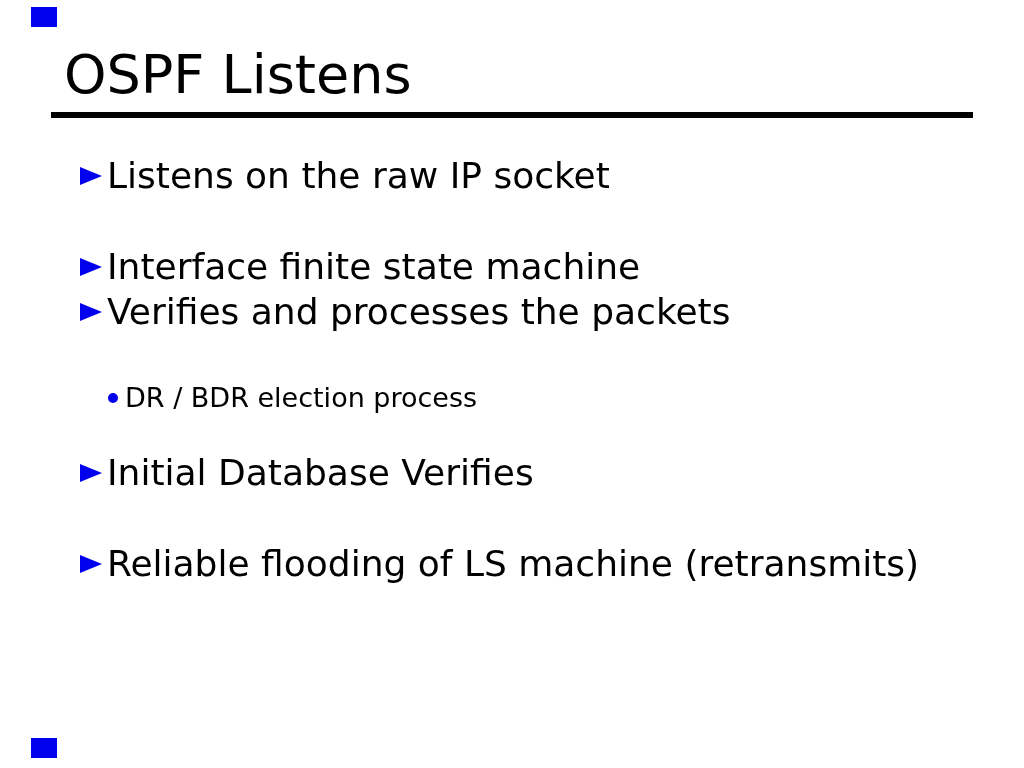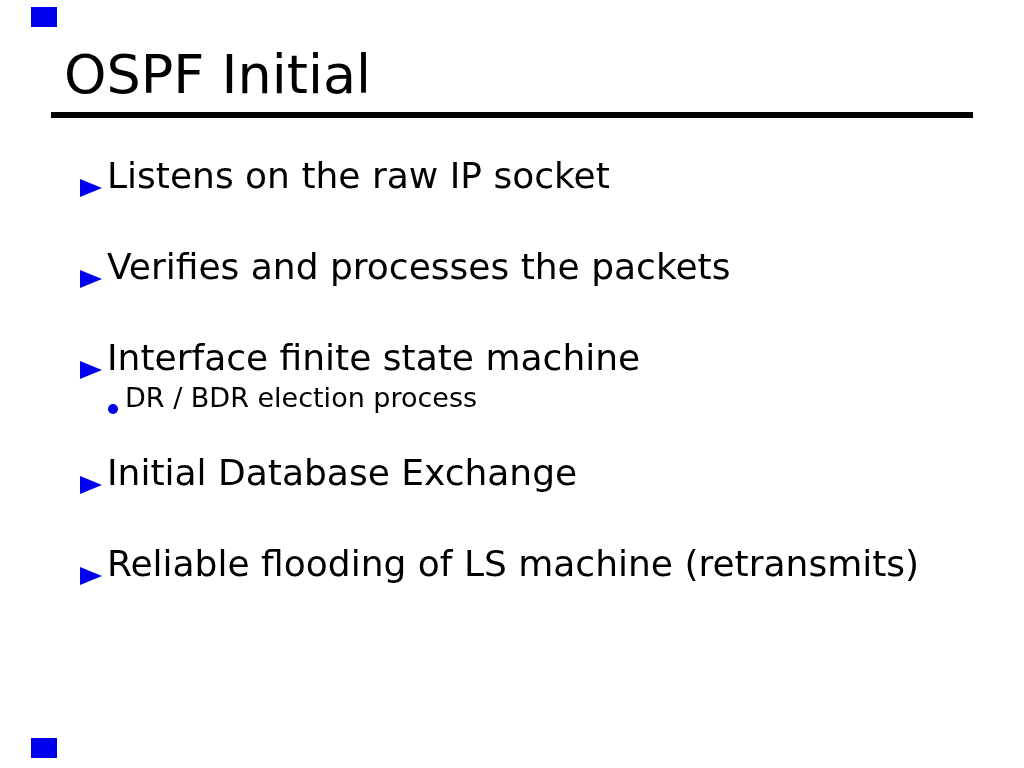--- a/index.html
+++ b/index.html
@@ -54,21 +54,21 @@
     background: var(--rule);
   }
   .content {
     position: absolute;
     left: 80px;
     top: 155px;
     right: 0;
   }
   .row {
     display: flex;
-    align-items: flex-end;
+    align-items: center;
     height: 42px;
     margin-bottom: 49px;
     white-space: nowrap;
   }
   .row.has-sub { margin-bottom: 3px; }
   .row.level2 {
     height: 32px;
     margin-bottom: 38px;
     margin-left: 28px;
   }
@@ -98,44 +98,44 @@
     font-size: 27px;
     line-height: 32px;
   }
 </style>
 </head>
 <body>
 
 <div class="slide">
   <div class="corner-marker corner-top"></div>
 
-  <h1 class="title">OSPF Initial</h1>
+  <h1 class="title">OSPF Listens</h1>
 
   <div class="rule"></div>
 
   <div class="content" id="bullet-list">
       <div class="row">
         <span class="tri"></span>
         <span class="label">Listens on the raw IP socket</span>
       </div>
+      <div class="row has-sub">
+        <span class="tri"></span>
+        <span class="label">Interface finite state machine</span>
+      </div>
       <div class="row">
         <span class="tri"></span>
         <span class="label">Verifies and processes the packets</span>
-      </div>
-      <div class="row has-sub">
-        <span class="tri"></span>
-        <span class="label">Interface finite state machine</span>
       </div>
       <div class="row level2">
         <span class="dot"></span>
         <span class="label">DR / BDR election process</span>
       </div>
       <div class="row">
         <span class="tri"></span>
-        <span class="label">Initial Database Exchange</span>
+        <span class="label">Initial Database Verifies</span>
       </div>
       <div class="row">
         <span class="tri"></span>
         <span class="label">Reliable flooding of LS machine (retransmits)</span>
       </div>
     </div>
 
   <div class="corner-marker corner-bottom"></div>
 </div>
 

